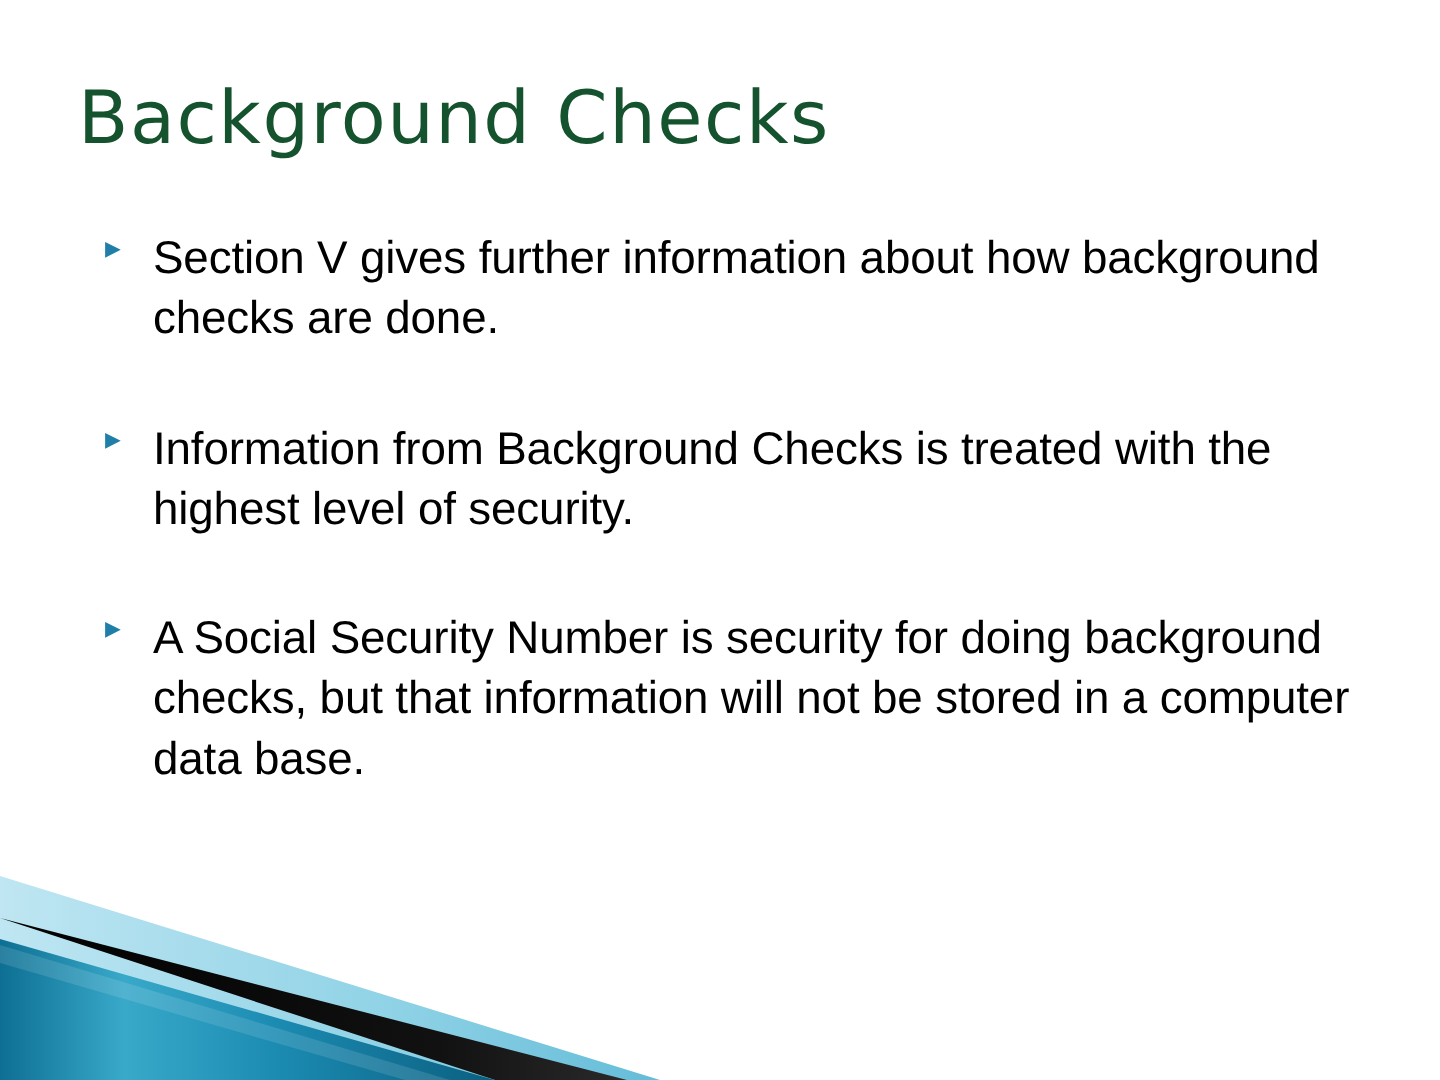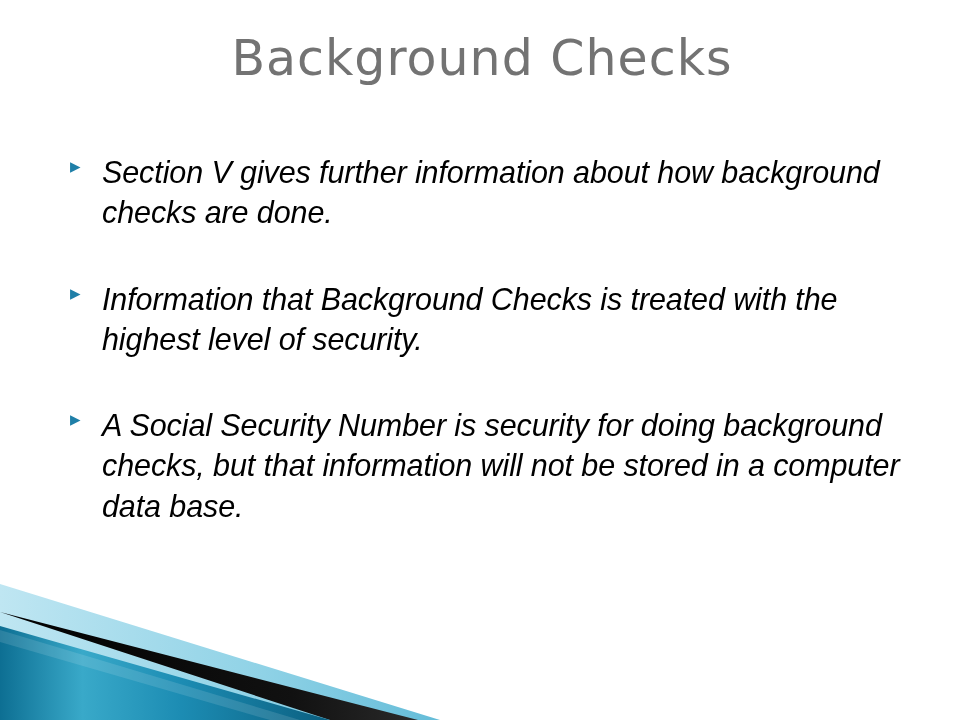--- a/index.html
+++ b/index.html
@@ -18,30 +18,29 @@
     width: 960px;
     height: 720px;
     background: #ffffff;
     box-sizing: border-box;
     overflow: hidden;
   }
   
   .slide-title {
     position: absolute;
     left: 52px;
-    top: 32px;
+    top: 52px;
     width: 860px;
     font-family: "DejaVu Sans", sans-serif;
     font-size: 49px;
     font-weight: normal;
     letter-spacing: 1px;
-    color: #737373;
+    color: #14532d;
     line-height: 1.1;
     white-space: nowrap;
-    text-align: center;
   }
   
   .body-list {
     position: absolute;
     left: 60px;
     top: 152px;
     width: 840px;
     margin: 0;
     padding: 0;
     list-style: none;
@@ -64,21 +63,20 @@
     left: 10px;
     top: 3px;
     width: 14px;
     height: 22px;
     color: #1f7fa8;
     font-size: 21px;
     line-height: 22px;
   }
   .bullet-text {
     display: block;
-    font-style: italic;
   }
   
   .ribbon {
     position: absolute;
     left: 0;
     bottom: 0;
     width: 960px;
     height: 150px;
     pointer-events: none;
   }
@@ -90,21 +88,21 @@
 
   <div class="slide-title">Background Checks</div>
 
   <ul class="body-list">
     <li class="bullet-item">
       <span class="bullet-marker">▸</span>
       <span class="bullet-text">Section V gives further information about how background checks are done.</span>
     </li>
     <li class="bullet-item">
       <span class="bullet-marker">▸</span>
-      <span class="bullet-text">Information that Background Checks is treated with the highest level of security.</span>
+      <span class="bullet-text">Information from Background Checks is treated with the highest level of security.</span>
     </li>
     <li class="bullet-item">
       <span class="bullet-marker">▸</span>
       <span class="bullet-text">A Social Security Number is security for doing background checks, but that information will not be stored in a computer data base.</span>
     </li>
   </ul>
 
   <svg class="ribbon" viewBox="0 0 960 150" preserveAspectRatio="none">
     <defs>
       <linearGradient id="tealGrad" x1="0" y1="0" x2="1" y2="0">

